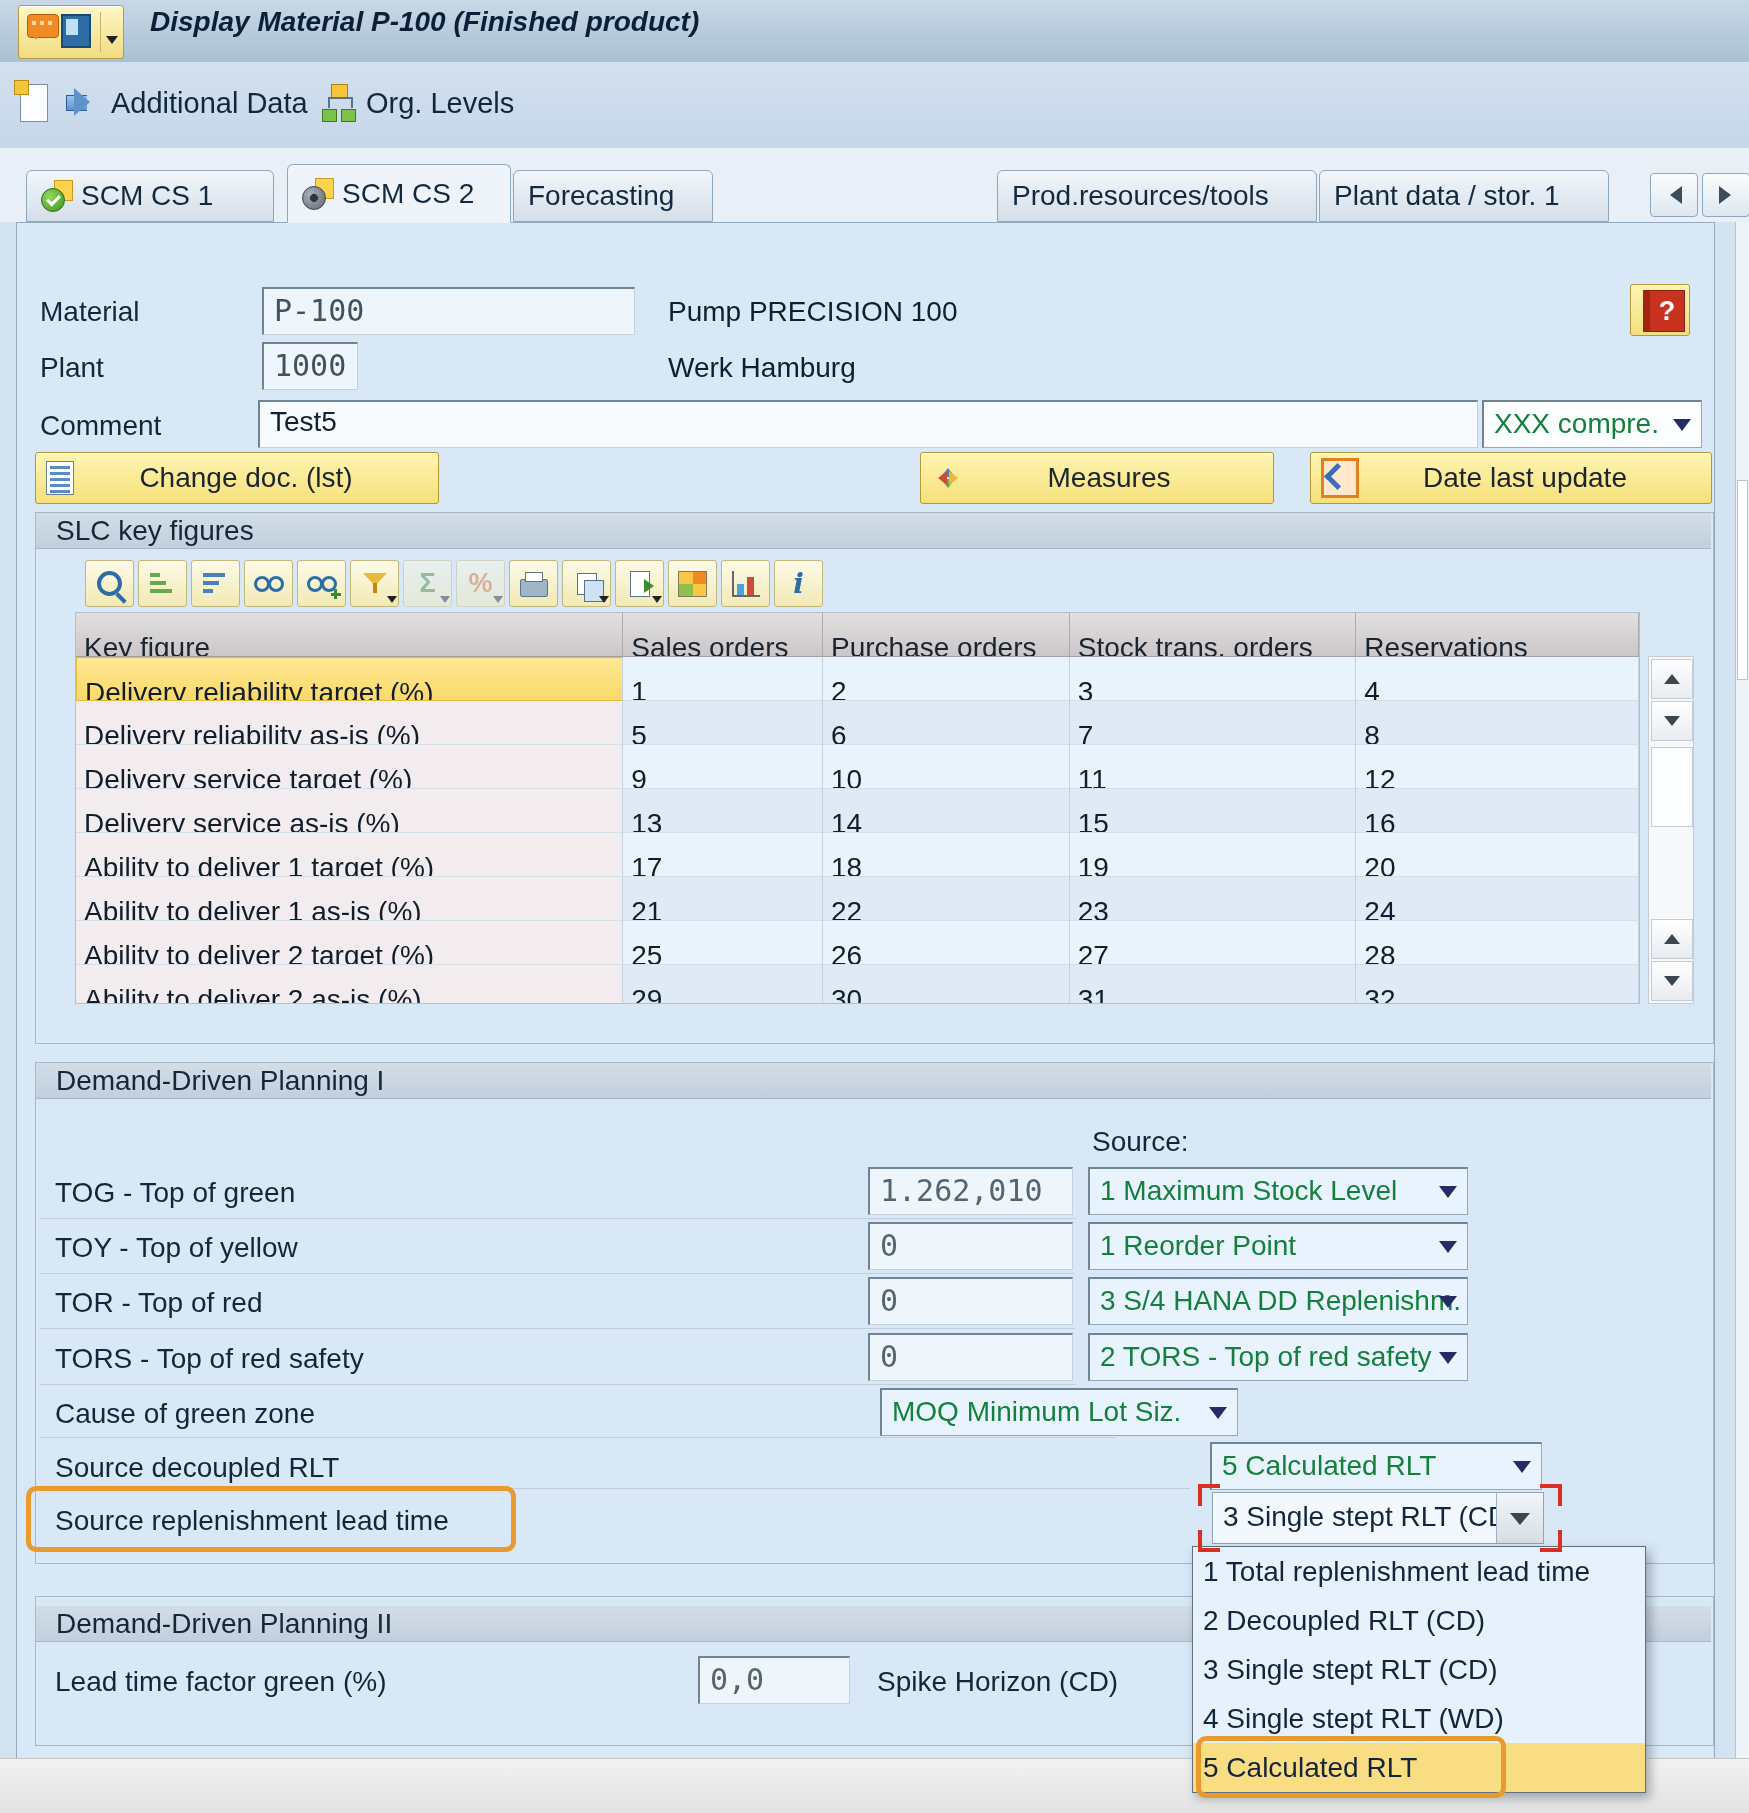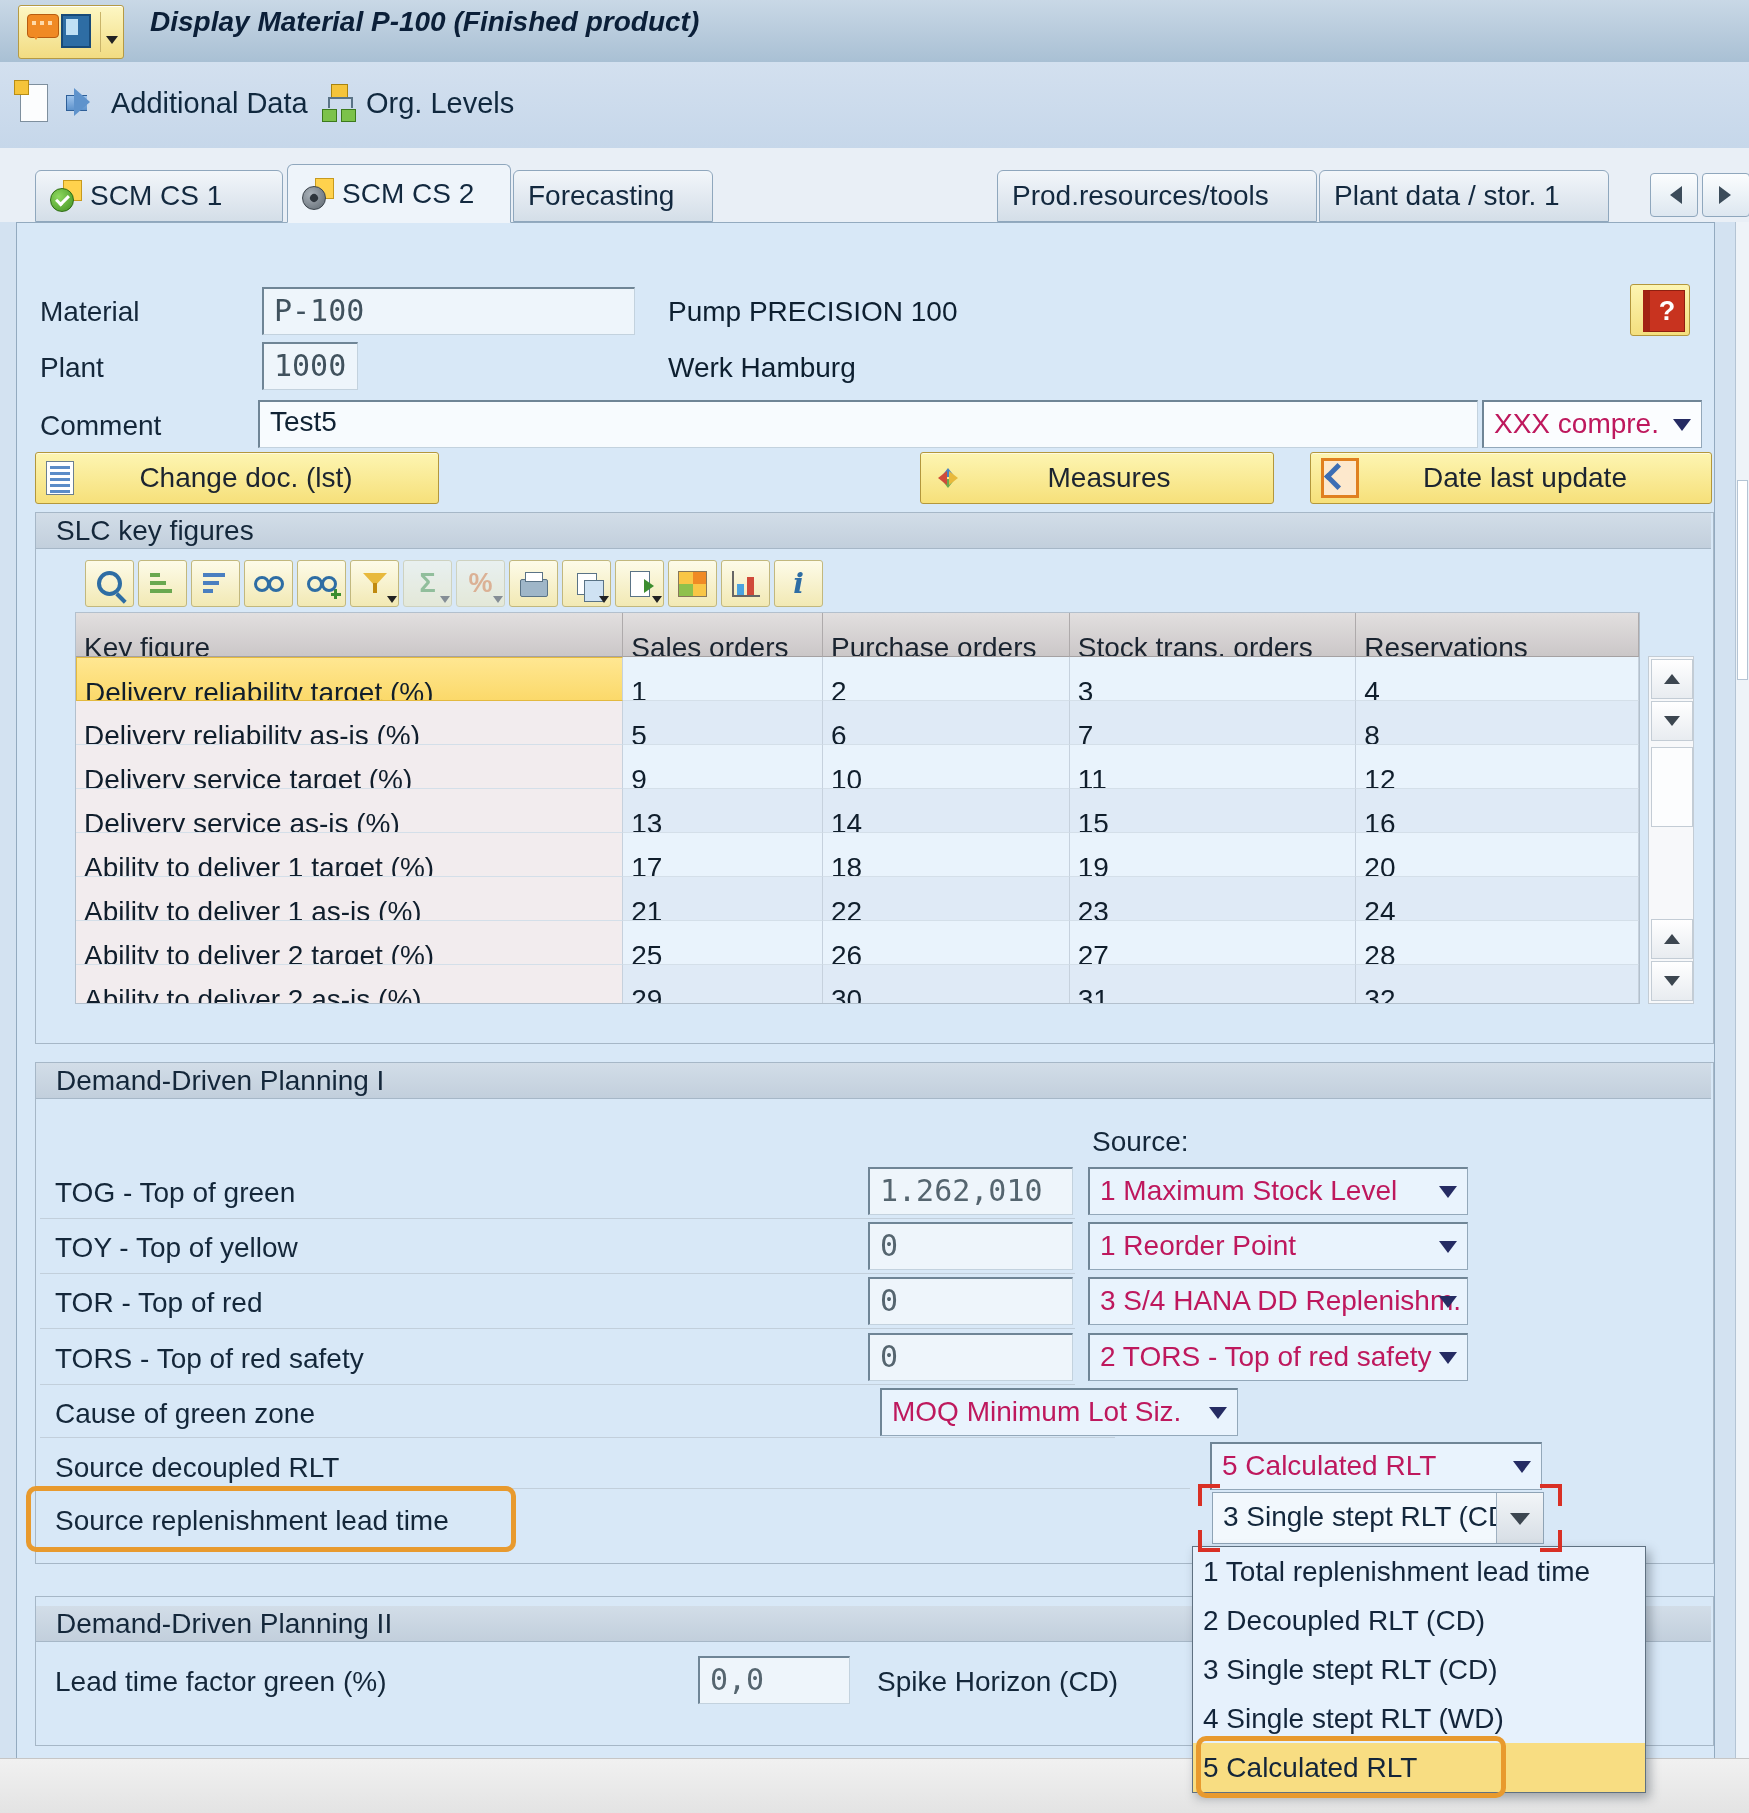--- a/index.html
+++ b/index.html
@@ -49,21 +49,21 @@
   .tri-l{border:9px solid transparent;border-right:12px solid #3c4c5a;margin-right:6px;}
   .tri-r{border:9px solid transparent;border-left:12px solid #3c4c5a;margin-left:6px;}
   
   .panel{position:absolute;left:16px;top:222px;width:1697px;height:1536px;background:#d8e8f7;border:1px solid #93aabf;}
   
   .inp{position:absolute;background:#eef5fb;border:1px solid #c3d2de;border-top:2px solid #6f8596;border-left:2px solid #6f8596;
     box-sizing:border-box;font-family:"DejaVu Sans Mono",monospace;font-size:30px;color:#41525e;
     padding:4px 10px;white-space:nowrap;overflow:hidden;}
   .inp.sans{font-family:"Liberation Sans",sans-serif;font-size:28px;color:#0f2233;background:#f7fbfe;}
   .combo{position:absolute;background:#e9f3fd;border:1px solid #93a8ba;border-top:2px solid #6f8596;border-left:2px solid #6f8596;
-    box-sizing:border-box;font-size:28px;color:#be185d;padding:6px 40px 6px 10px;white-space:nowrap;overflow:hidden;}
+    box-sizing:border-box;font-size:28px;color:#15803d;padding:6px 40px 6px 10px;white-space:nowrap;overflow:hidden;}
   .combo .car{position:absolute;right:10px;top:50%;margin-top:-6px;border:9px solid transparent;border-top:12px solid #252b63;}
   .combo.white{background:#fbfdff;}
   .cbox{position:absolute;background:#f2f8fd;border:1px solid #8ea3b5;box-sizing:border-box;font-size:28px;color:#13273c;
     padding:8px 56px 6px 10px;white-space:nowrap;overflow:hidden;}
   .cbox .btn{position:absolute;right:0;top:0;bottom:0;width:46px;background:linear-gradient(#f2f5f8,#d7dee5);border-left:1px solid #9fb0c0;}
   .cbox .btn::after{content:"";position:absolute;left:50%;top:50%;margin:-5px 0 0 -10px;border:10px solid transparent;border-top:12px solid #3c4650;}
   
   .ybtn{position:absolute;top:452px;height:50px;background:linear-gradient(#fdf5b2,#f6e07a);
     border:1px solid #b3973c;border-radius:3px;box-shadow:inset 0 1px 0 #fffbe0;
     display:flex;align-items:center;font-size:28px;color:#1c2430;}
@@ -190,21 +190,21 @@
           <span class="t"></span>
           <span class="w"></span>
           <span class="l"></span>
           <span class="r"></span>
         </span>
       <span>Org. Levels</span>
     </div>
   </div>
 
   <div class="tabzone"></div>
-  <div class="tab" style="left:35px;width:248px;">
+  <div class="tab" style="left:26px;width:248px;">
     <span class="tabic">
         <span class="doc"></span>
         <span class="cir"></span>
       </span>
     <span>SCM CS 1</span>
   </div>
   <div class="tab active" style="left:287px;width:224px;">
     <span class="tabic gray">
         <span class="doc"></span>
         <span class="cir"></span>

